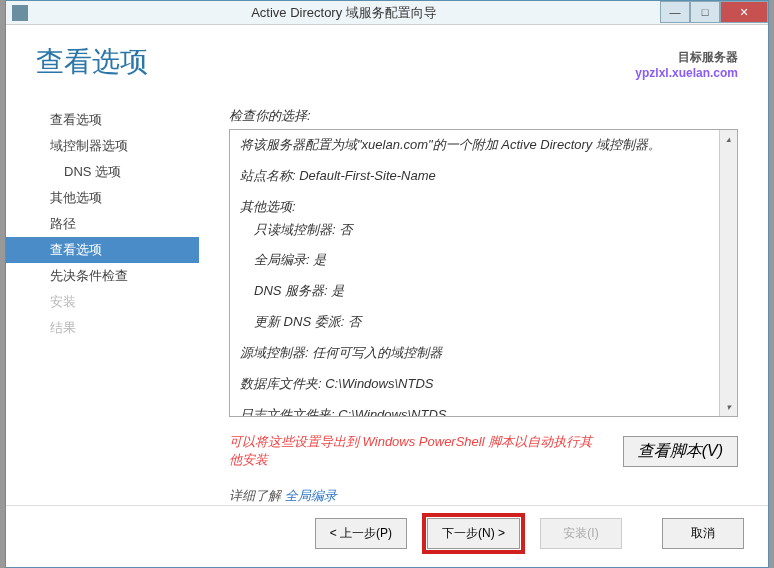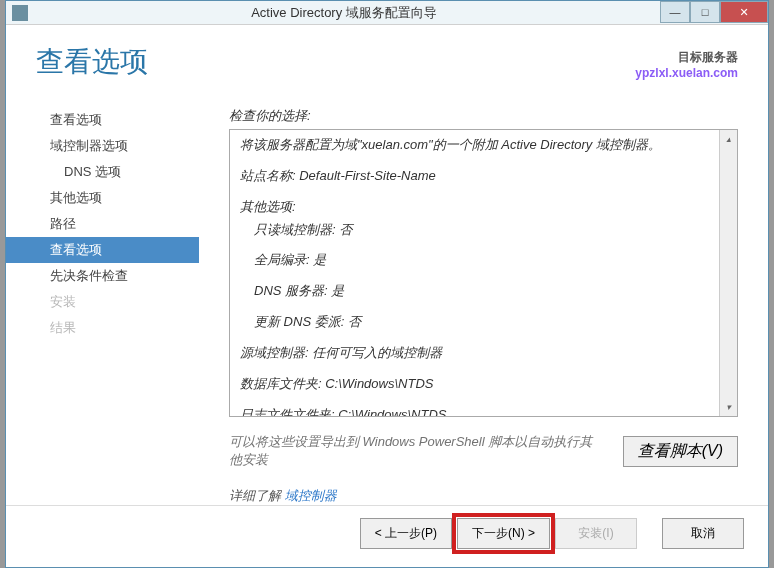--- a/index.html
+++ b/index.html
@@ -159,42 +159,42 @@
       color: #666;
     }
     .export-row {
       display: flex;
       align-items: center;
       margin-top: 16px;
       gap: 20px;
     }
     .export-text {
       font-size: 13px;
-      color: #737373;
+      color: #ef4444;
       flex: 1;
     }
     .view-script-btn {
       padding: 4px 14px;
       border: 1px solid #999;
       background: #f0f0f0;
       font-size: 16px;
       cursor: pointer;
     }
     .learn-more {
       margin-top: 18px;
       font-size: 13px;
     }
     .learn-more span:first-child { color: #555; }
     .learn-more .link { color: #2a76c8; cursor: pointer; }
     .footer {
       border-top: 1px solid #ddd;
       padding: 12px 24px 12px 0;
       display: flex;
       justify-content: flex-end;
-      gap: 5px;
+      gap: 20px;
     }
     .footer-btn {
       padding: 6px 14px;
       border: 1px solid #999;
       background: #f0f0f0;
       font-size: 12px;
       min-width: 82px;
       text-align: center;
       cursor: pointer;
     }
@@ -265,21 +265,21 @@
           </div>
         </div>
 
         <div class="export-row">
           <div class="export-text">可以将这些设置导出到 Windows PowerShell 脚本以自动执行其他安装</div>
           <div class="view-script-btn">查看脚本(V)</div>
         </div>
 
         <div class="learn-more">
           <span>详细了解</span>
-          <span class="link">域控制器</span>
+          <span class="link">全局编录</span>
         </div>
       </div>
     </div>
 
     <div class="footer">
       <div class="footer-btn">&lt; 上一步(P)</div>
       <div class="footer-btn primary-highlight">下一步(N) &gt;</div>
       <div class="footer-btn disabled">安装(I)</div>
       <div class="footer-btn cancel">取消</div>
     </div>

